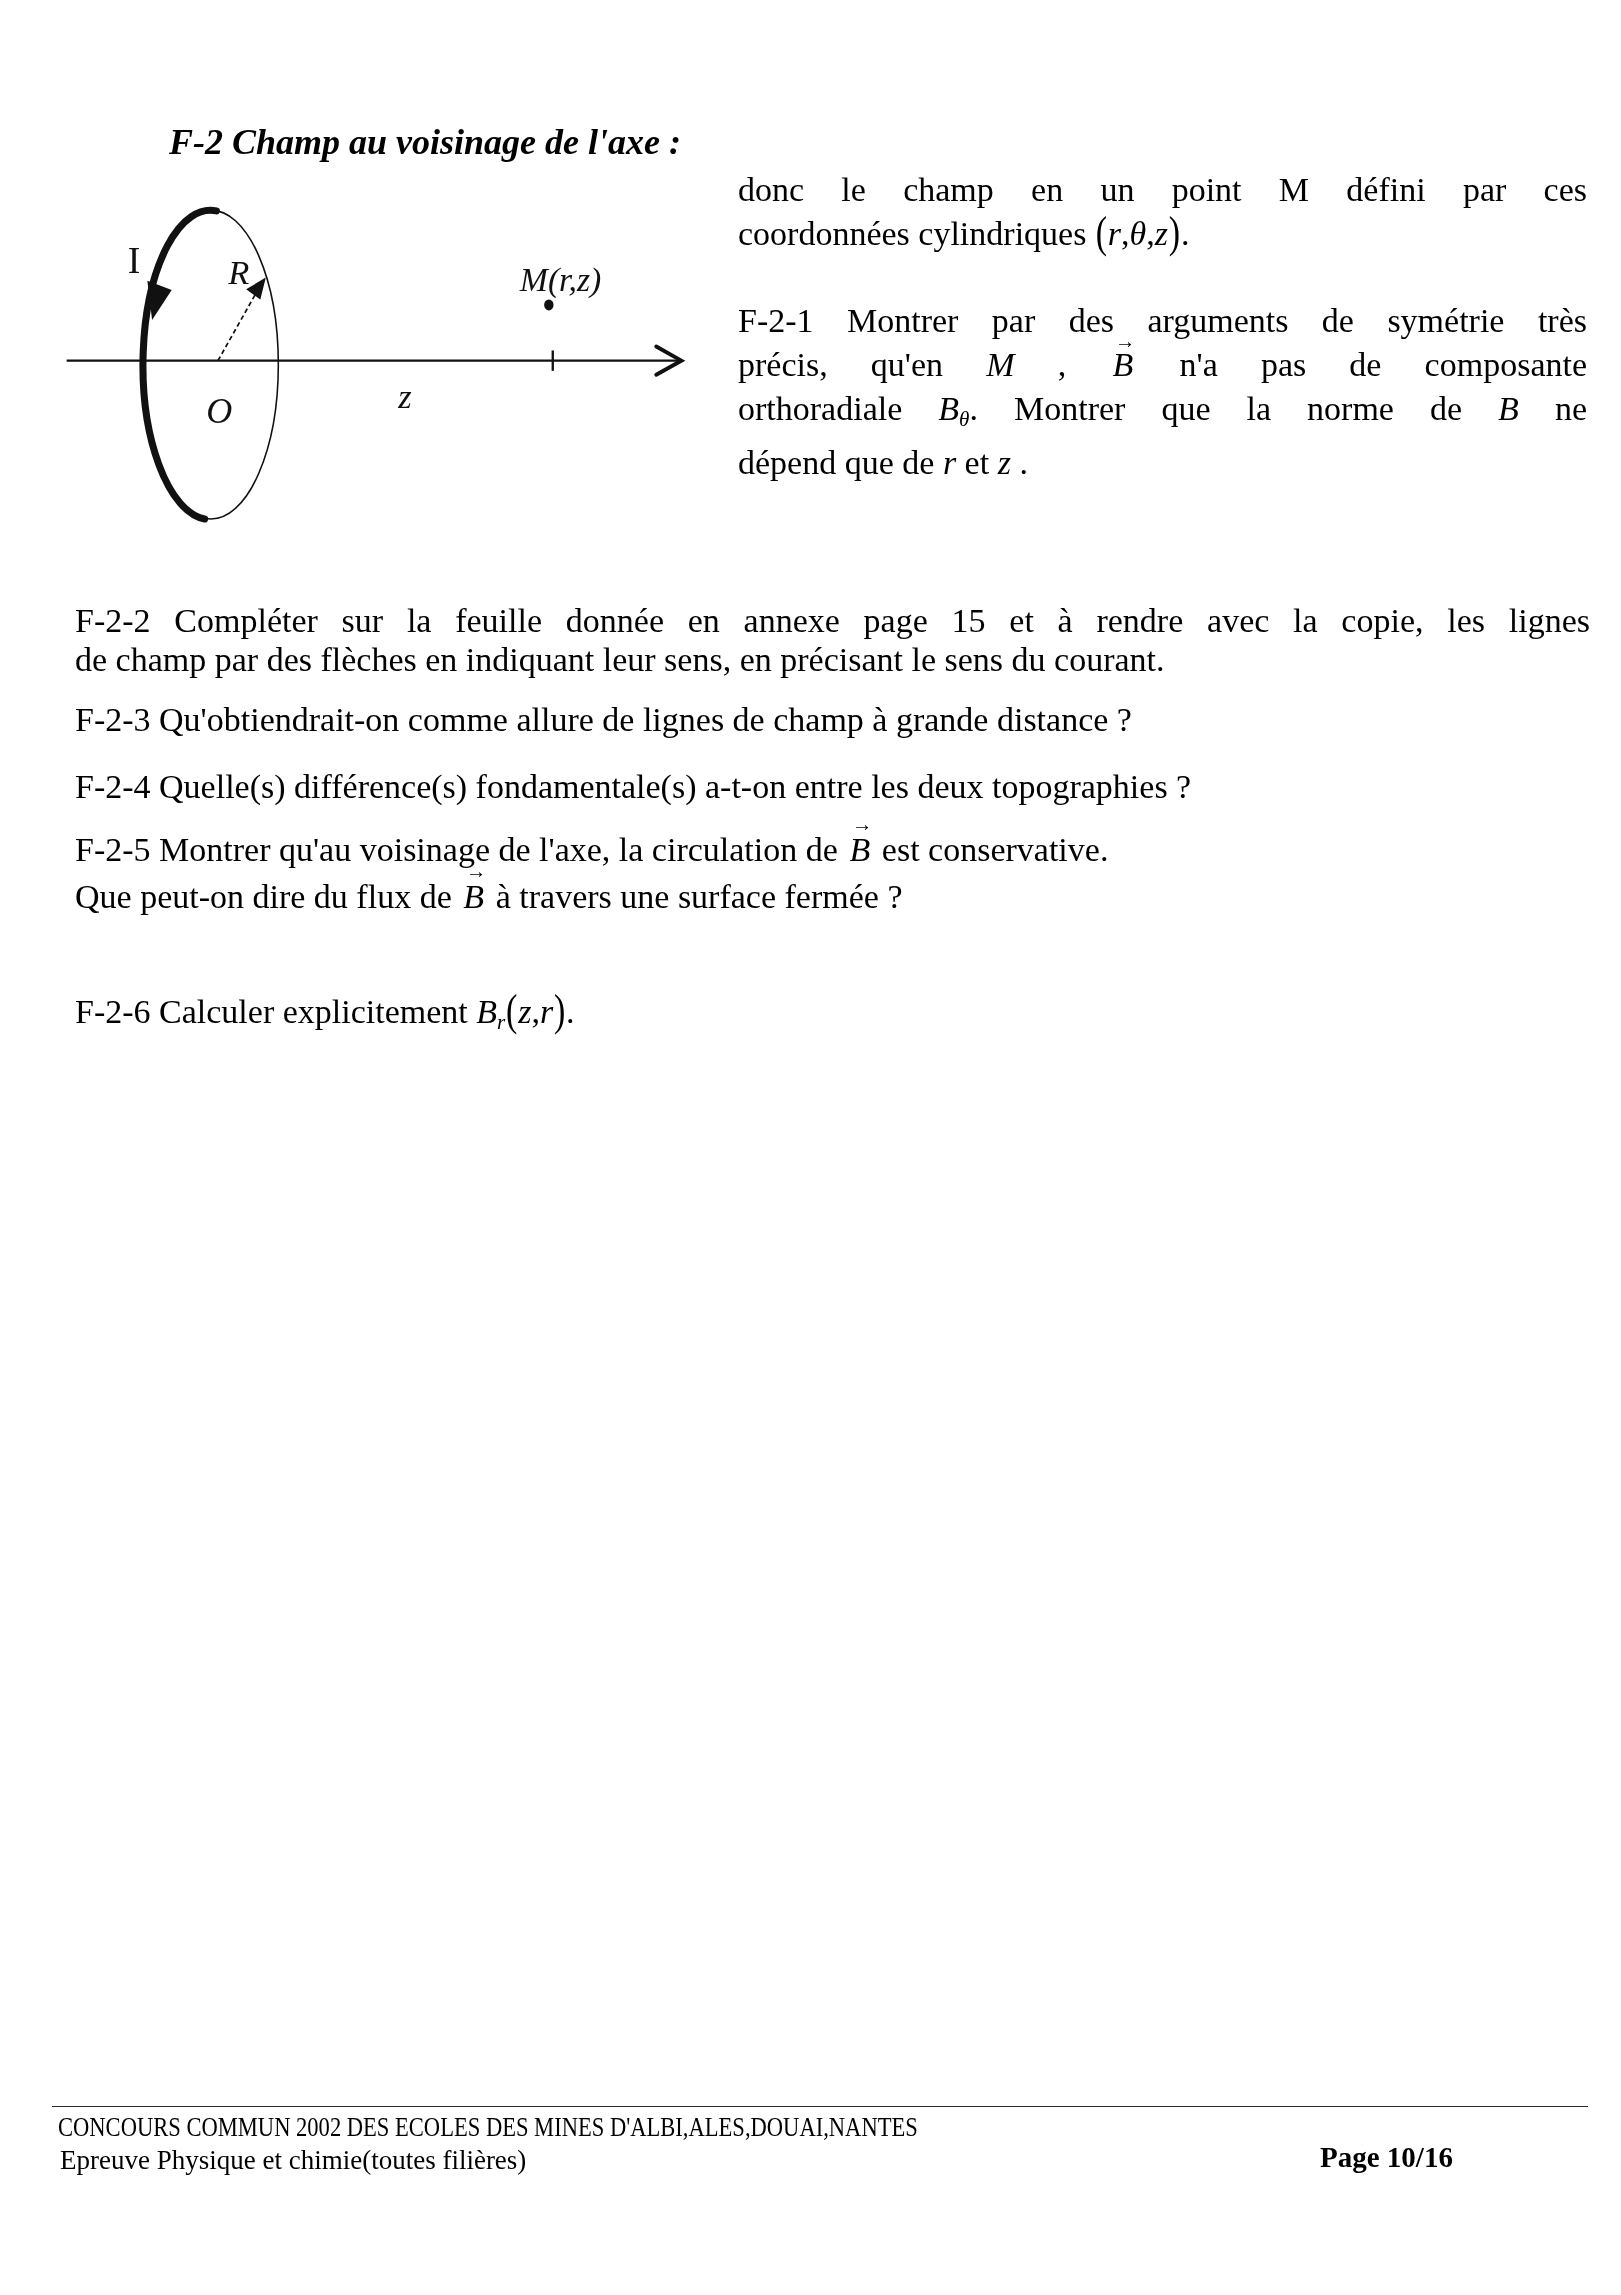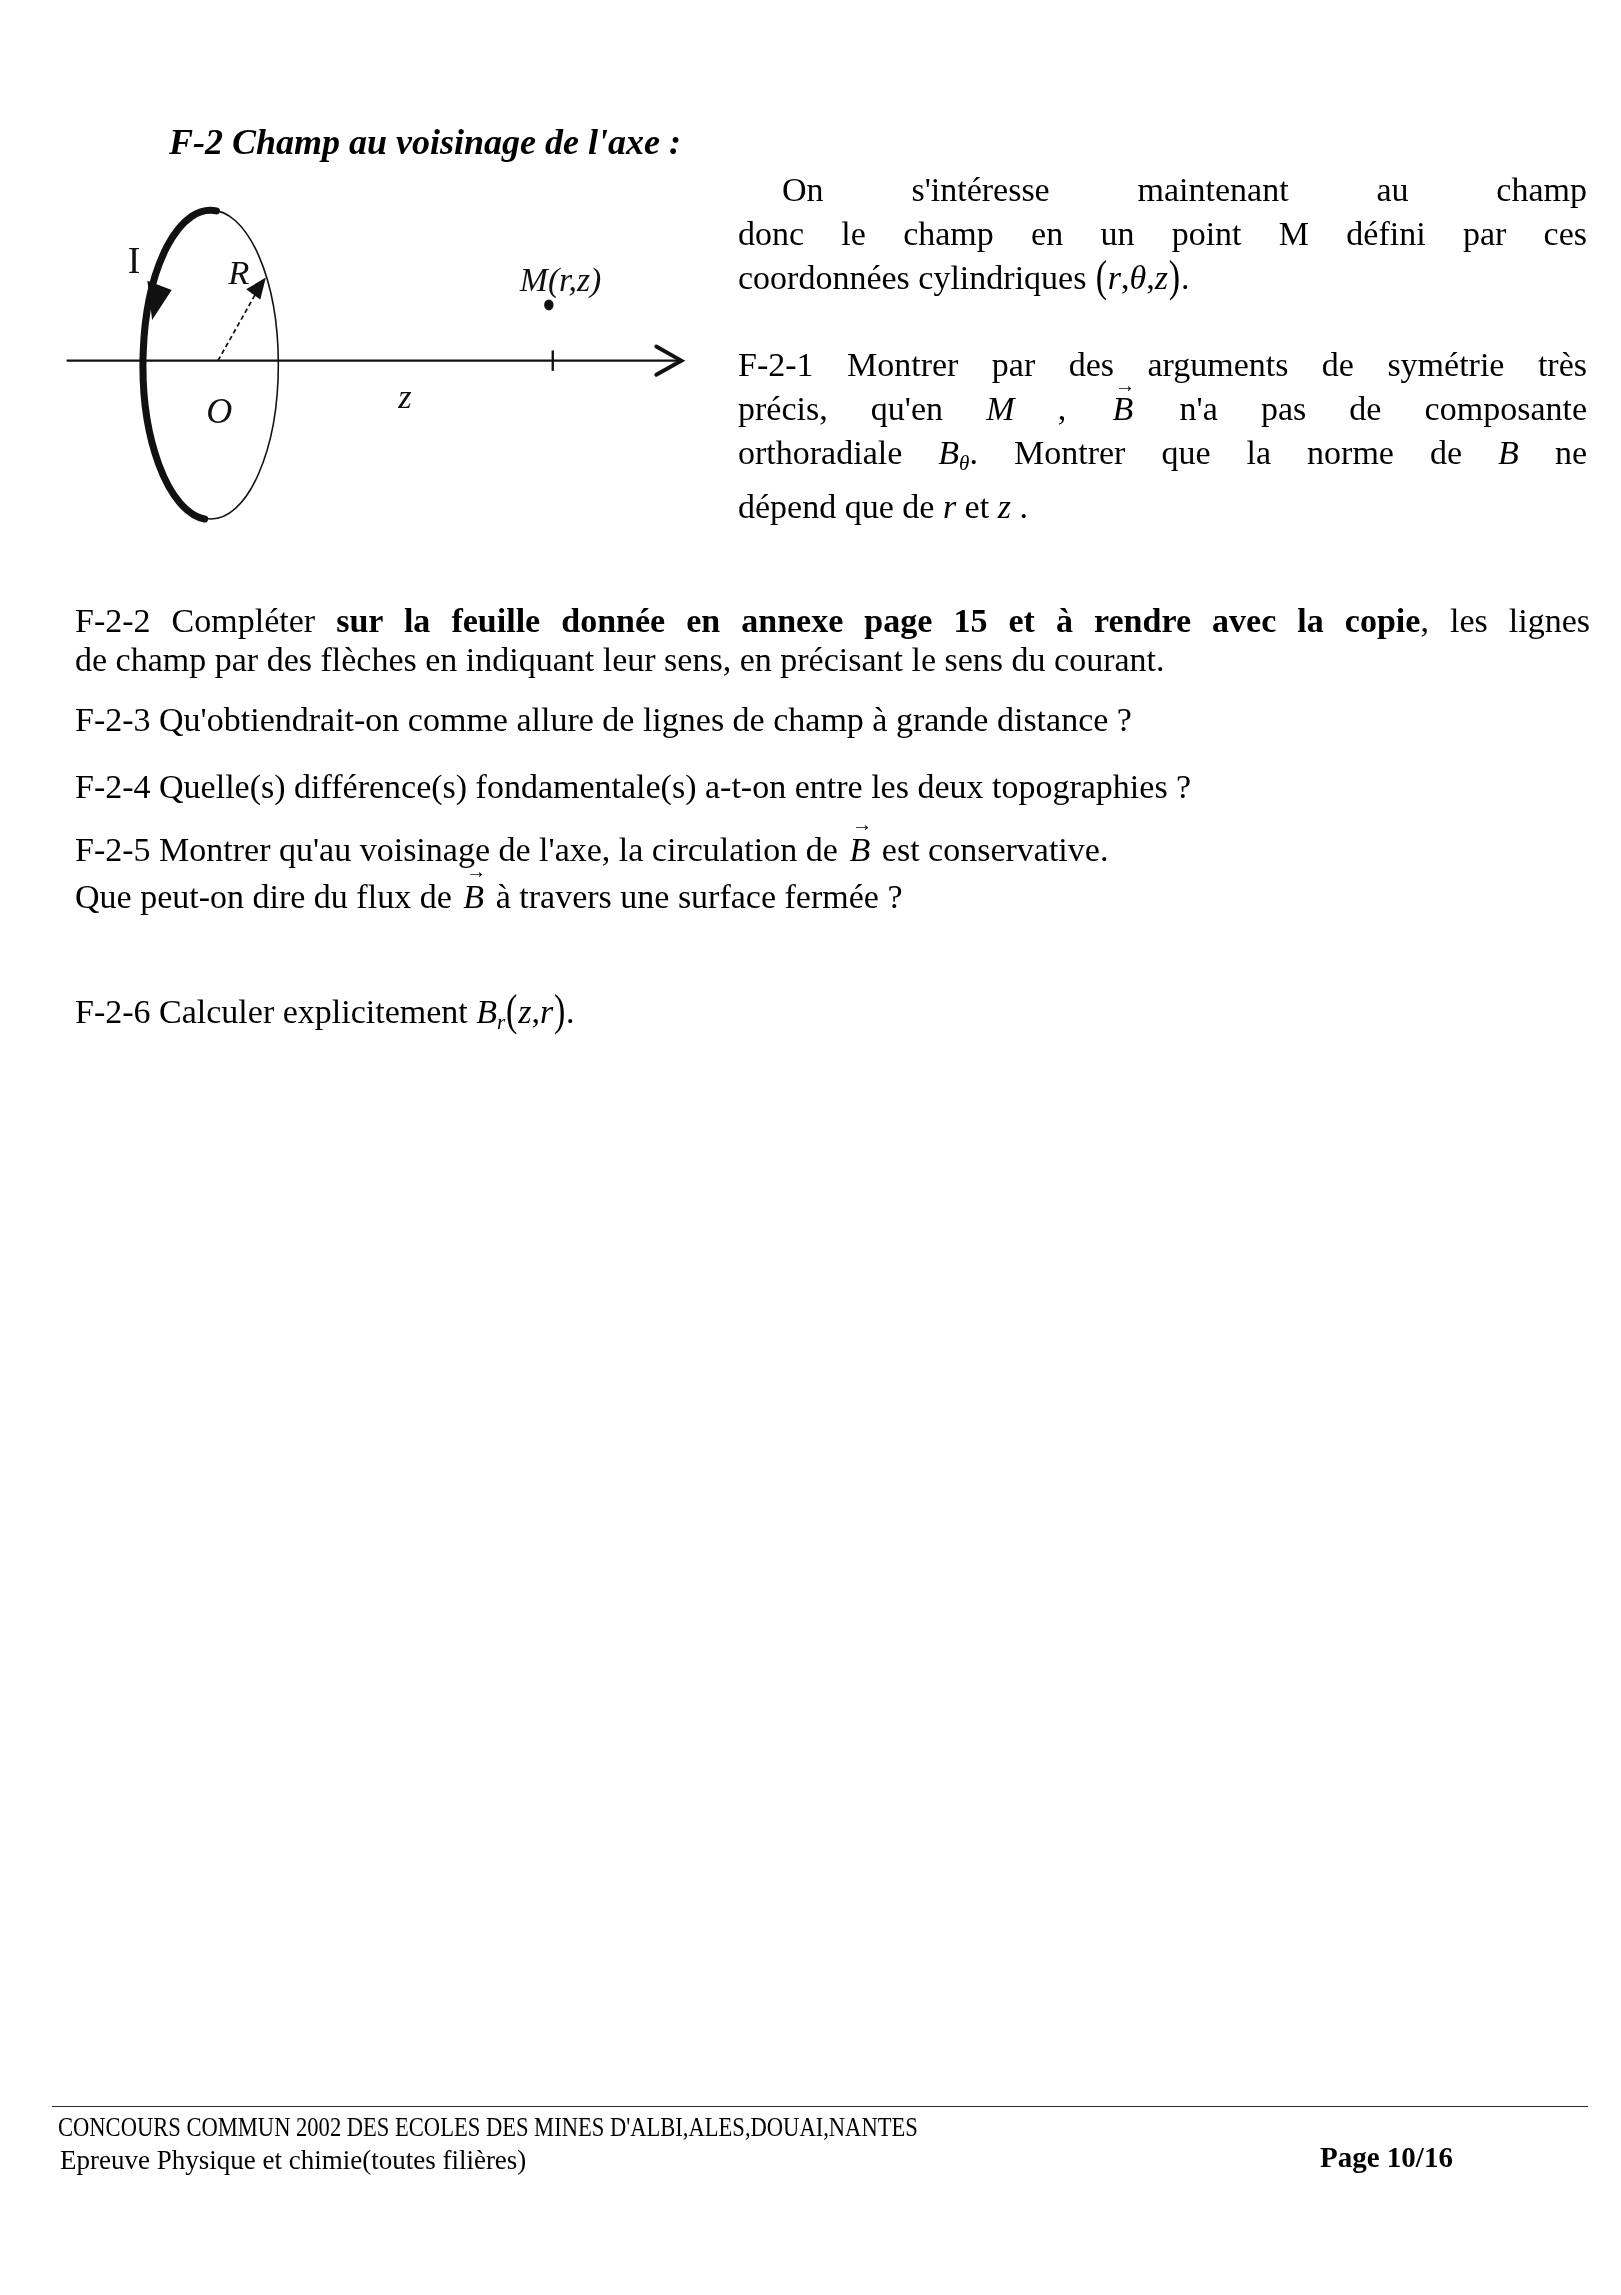--- a/index.html
+++ b/index.html
@@ -8,21 +8,21 @@
     width:1622px;height:2295px;
     background:#ffffff;
     color:#000000;
     font-family:"Liberation Serif","DejaVu Serif",serif;
     overflow:hidden;
   }
   .blk{position:absolute;font-size:34px;line-height:39px;}
   .line{white-space:normal;}
   .just{text-align:justify;text-align-last:justify;}
   .i{font-style:italic;}
-  .b{font-weight:bold;}
+  .b{font-weight:normal;}
   .sub{font-style:italic;font-size:0.62em;vertical-align:-0.30em;}
   .lp{display:inline-block;transform:scaleY(1.32);transform-origin:50% 58%;padding:0 0.8px;}
   .vec{position:relative;display:inline-block;margin:0 3.1px;}
   .vec .vbase{font-style:italic;}
   .vec .varr{
     position:absolute;left:50%;top:-0.60em;transform:translateX(-38%);
     font-size:0.60em;font-style:normal;line-height:1;
   }
 
   #title{
@@ -88,21 +88,20 @@
 
     <text x="118" y="98" font-size="48">I</text>
     <text x="246" y="112" font-size="44" font-style="italic">R</text>
     <text x="218" y="290" font-size="46" font-style="italic">O</text>
     <text x="463" y="270" font-size="44" font-style="italic">z</text>
     <text x="618" y="121" font-size="43" font-style="italic">M(r,z)</text>
   </svg>
 
   <div id="introcol" class="blk">
     <div>
-      <div class="line just indent"><span>On s'intéresse maintenant au champ</span></div>
       <div class="line just"><span>donc le champ en un point M défini par ces</span></div>
       <div class="line"><span>coordonnées cylindriques </span><span class="lp">(</span><span class="i">r</span><span>,</span><span class="i">θ</span><span>,</span><span class="i">z</span><span class="lp">)</span><span>.</span></div>
     </div>
     <div id="f21">
       <div class="line just"><span>F-2-1 Montrer par des arguments de symétrie très</span></div>
       <div class="line just"><span>précis, qu'en </span><span class="i">M</span><span> , </span><span class="vec"><span class="varr">→</span><span class="vbase">B</span></span><span> n'a pas de composante</span></div>
       <div class="line just"><span>orthoradiale </span><span class="i">B</span><span class="sub">θ</span><span>. Montrer que la norme de </span><span class="i">B</span><span> ne</span></div>
       <div class="line"><span>dépend que de </span><span class="i">r</span><span> et </span><span class="i">z</span><span> .</span></div>
     </div>
   </div>

